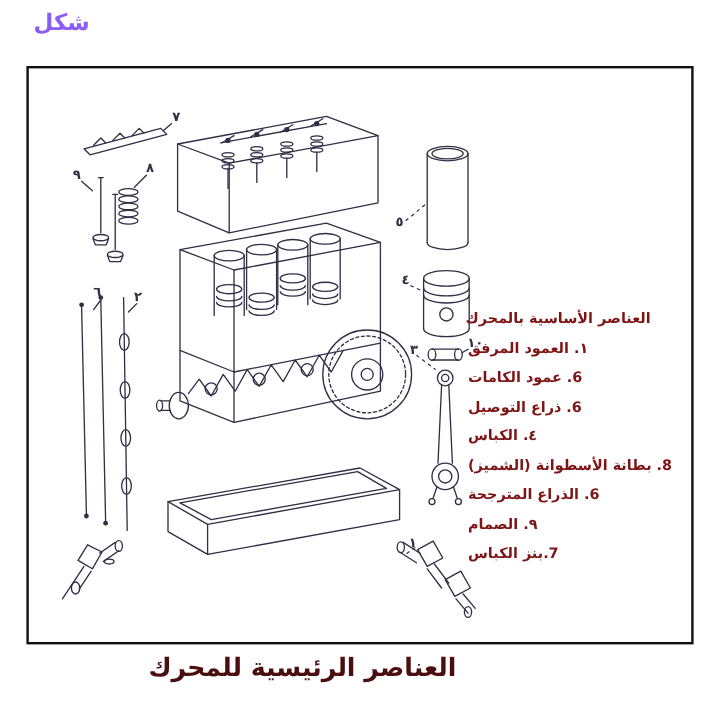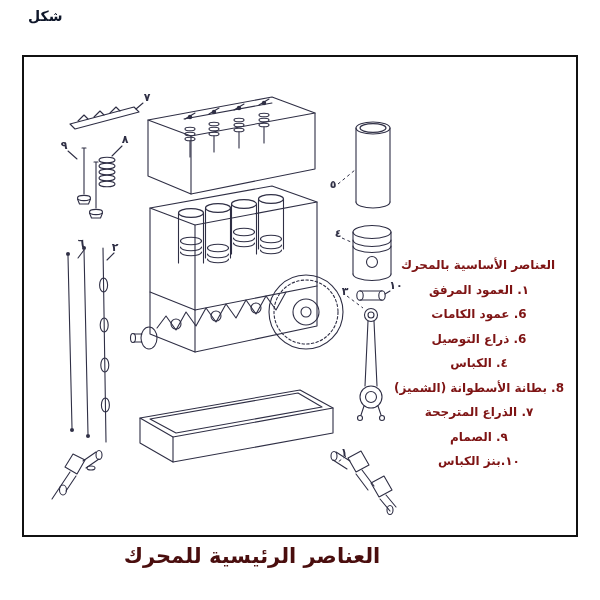--- a/index.html
+++ b/index.html
@@ -7,39 +7,39 @@
     --legend-text:#7e1414;
     --caption-text:#4a0e0e;
     --frame-border:#111111;
   }
   *{margin:0;padding:0;box-sizing:border-box}
   html,body{width:600px;height:600px;background:#ffffff;overflow:hidden}
   body{position:relative;font-family:"DejaVu Sans",sans-serif}
 
   .figure-label{
     position:absolute;left:28px;top:8px;
-    font-size:14px;font-weight:bold;color:#0f172a;
+    font-size:19px;font-weight:bold;color:#8b5cf6;
     direction:rtl;
   }
 
   .frame{
     position:absolute;left:22px;top:55px;width:556px;height:482px;
     border:2px solid var(--frame-border);background:#fff;
   }
 
   .drawing{position:absolute;left:0;top:0;width:552px;height:478px}
 
   .drawing .ln{stroke:var(--ink);fill:none;stroke-width:1.1;stroke-linecap:round;stroke-linejoin:round}
   .drawing .fl{fill:var(--ink);stroke:none}
   .drawing .dash{stroke:var(--ink);fill:none;stroke-width:1;stroke-dasharray:3 3}
   .drawing text.callout{fill:var(--ink);font-family:"DejaVu Sans",sans-serif;font-size:11px;font-weight:bold}
 
   .legend{
     position:absolute;top:196px;right:8px;width:180px;
-    direction:rtl;text-align:center;
+    direction:rtl;text-align:left;
     color:var(--legend-text);
     font-weight:bold;font-size:12px;line-height:24.5px;
   }
   .legend-title{white-space:nowrap}
   .legend-item{white-space:nowrap;padding-left:2px}
 
   .caption{
     position:absolute;top:544px;left:0;width:504px;
     text-align:center;direction:rtl;
     font-size:21px;font-weight:bold;
@@ -263,22 +263,22 @@
       </g>
     </svg>
 
     <div class="legend">
       <div class="legend-title">العناصر الأساسية بالمحرك</div>
       <div class="legend-item">١. العمود المرفق</div>
       <div class="legend-item">6. عمود الكامات</div>
       <div class="legend-item">6. ذراع التوصيل</div>
       <div class="legend-item">٤. الكباس</div>
       <div class="legend-item">8. بطانة الأسطوانة (الشميز)</div>
-      <div class="legend-item">٧. الذراع المترجحة</div>
+      <div class="legend-item">6. الذراع المترجحة</div>
       <div class="legend-item">٩. الصمام</div>
-      <div class="legend-item">١٠.بنز الكباس</div>
+      <div class="legend-item">7.بنز الكباس</div>
     </div>
 
   </div>
 
   <div class="caption">العناصر الرئيسية للمحرك</div>
 
 </div>
 
 </body></html>

